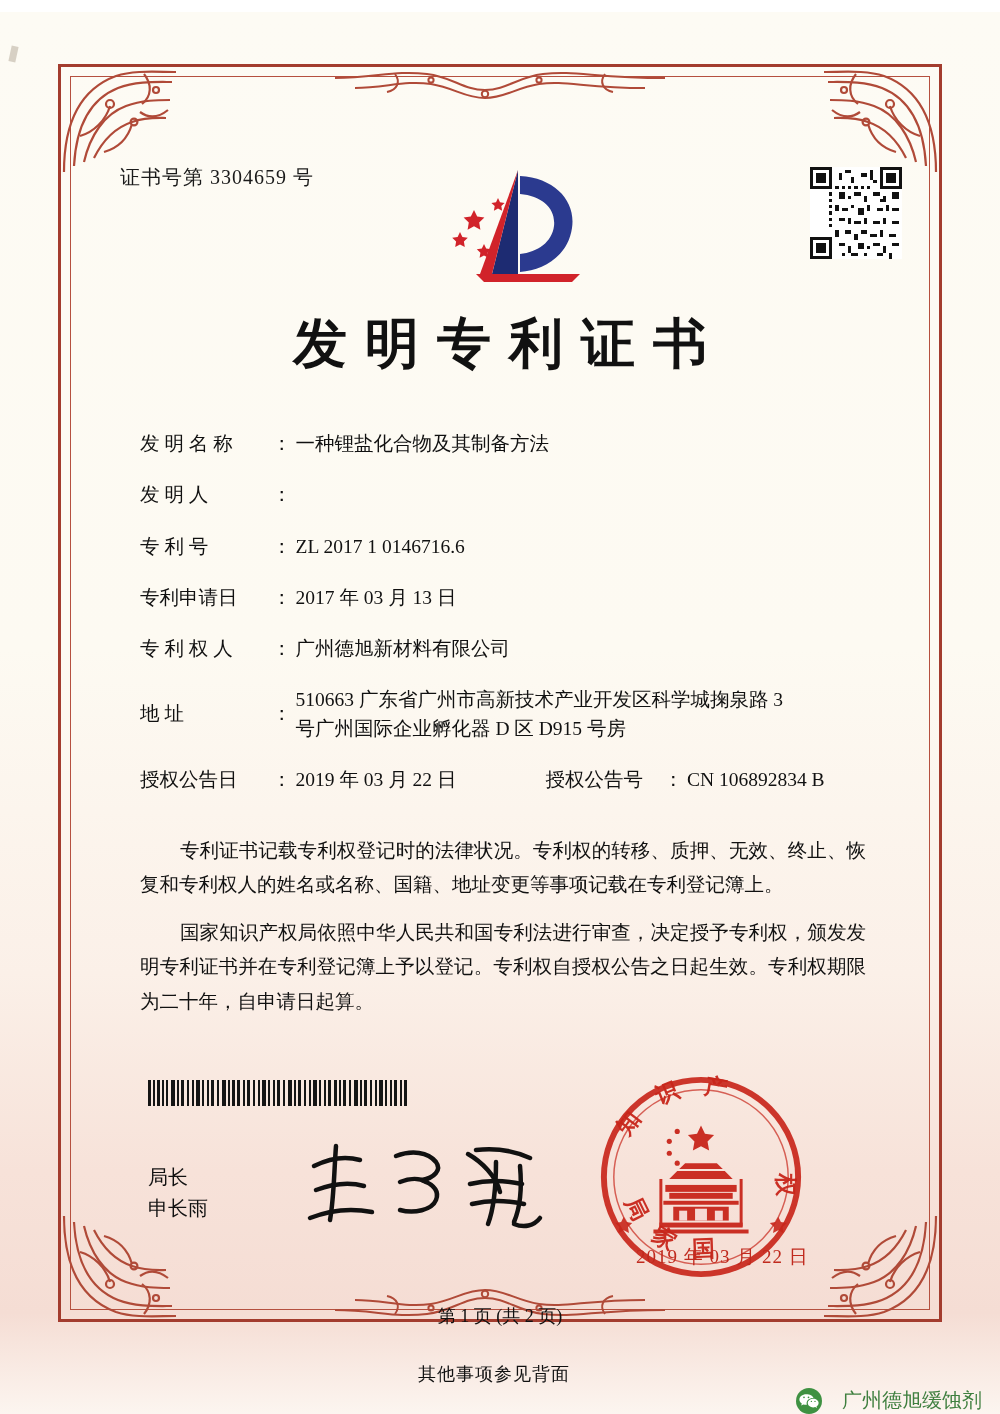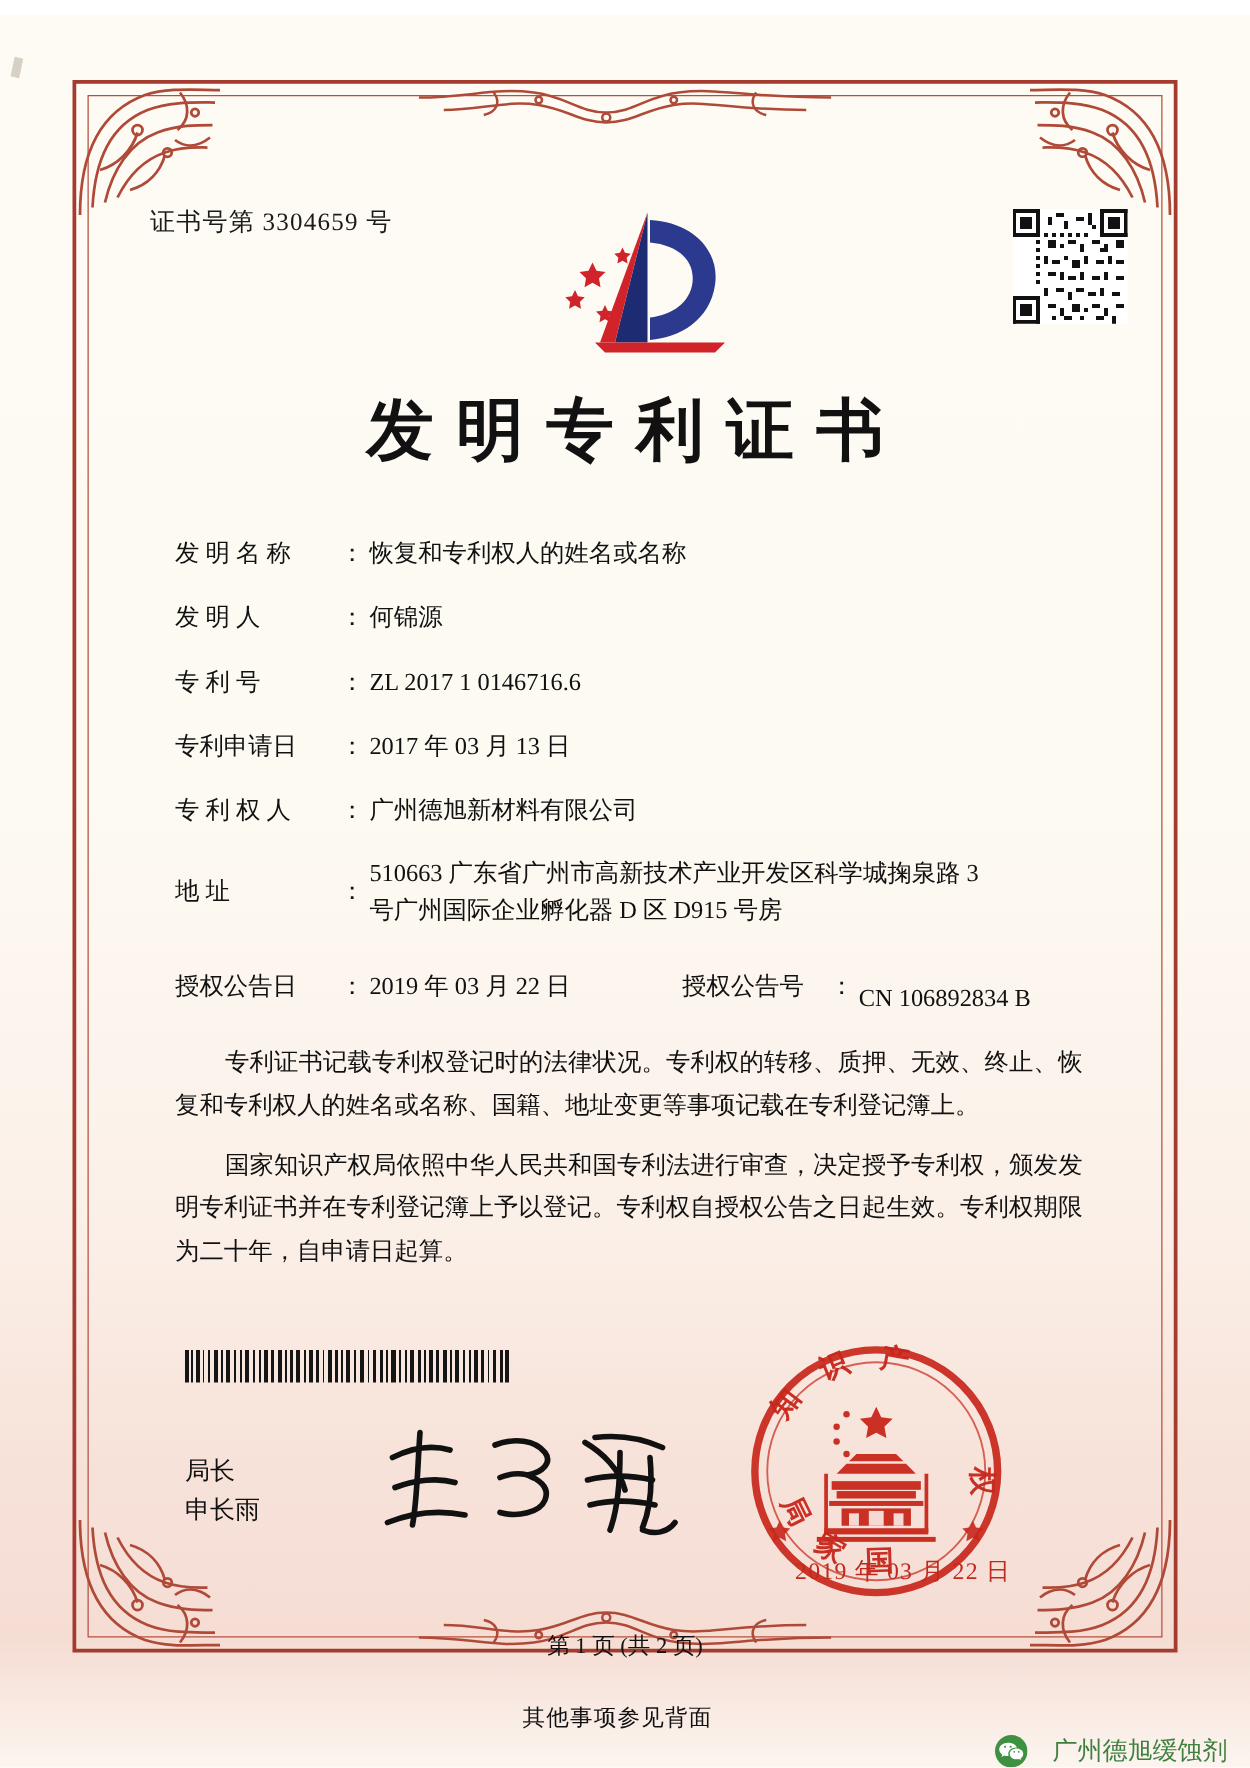--- a/index.html
+++ b/index.html
@@ -171,21 +171,20 @@
     width: 250px;
   }
   .secondary-label {
     flex: 0 0 auto;
     width: 118px;
     white-space: nowrap;
   }
   .secondary-value {
     flex: 1 1 auto;
     white-space: nowrap;
-    margin-top: 20px;
   }
 
   
   .paragraphs {
     position: absolute;
     left: 140px;
     top: 822px;
     width: 726px;
     font-size: 19.5px;
     color: #111;
@@ -499,27 +498,26 @@
     </svg>
   </div>
 
   <div class="main-title">发明专利证书</div>
 
   <div class="fields">
 
     <div class="field-row">
       <span class="field-label spread">发 明 名 称</span>
       <span class="field-colon">：</span>
-      <span class="field-value">恢复和专利权人的姓名或名称</span>
+      <span class="field-value">一种锂盐化合物及其制备方法</span>
     </div>
 
     <div class="field-row">
       <span class="field-label spread">发 明 人</span>
       <span class="field-colon">：</span>
-      <span class="field-value">何锦源</span>
     </div>
 
     <div class="field-row">
       <span class="field-label spread">专 利 号</span>
       <span class="field-colon">：</span>
       <span class="field-value">ZL 2017 1 0146716.6</span>
     </div>
 
     <div class="field-row">
       <span class="field-label spread">专利申请日</span>

